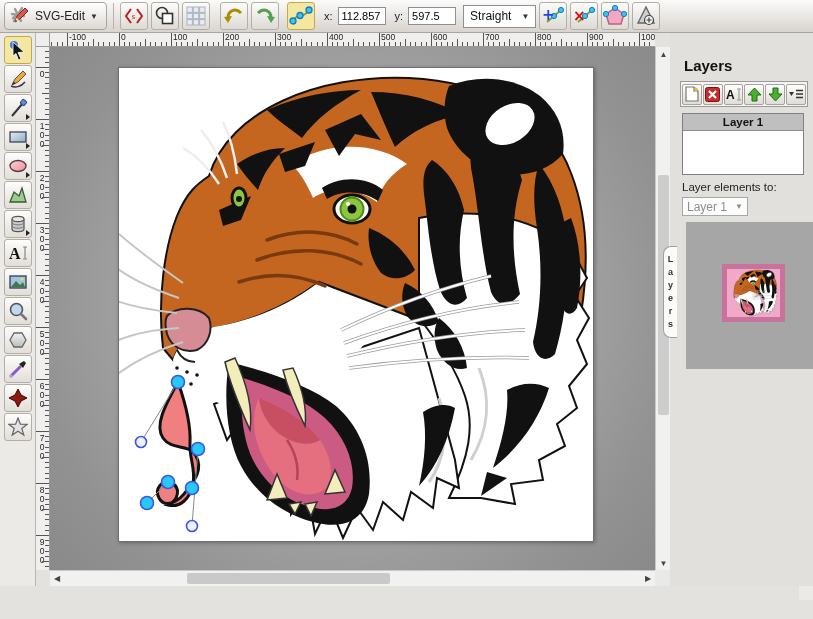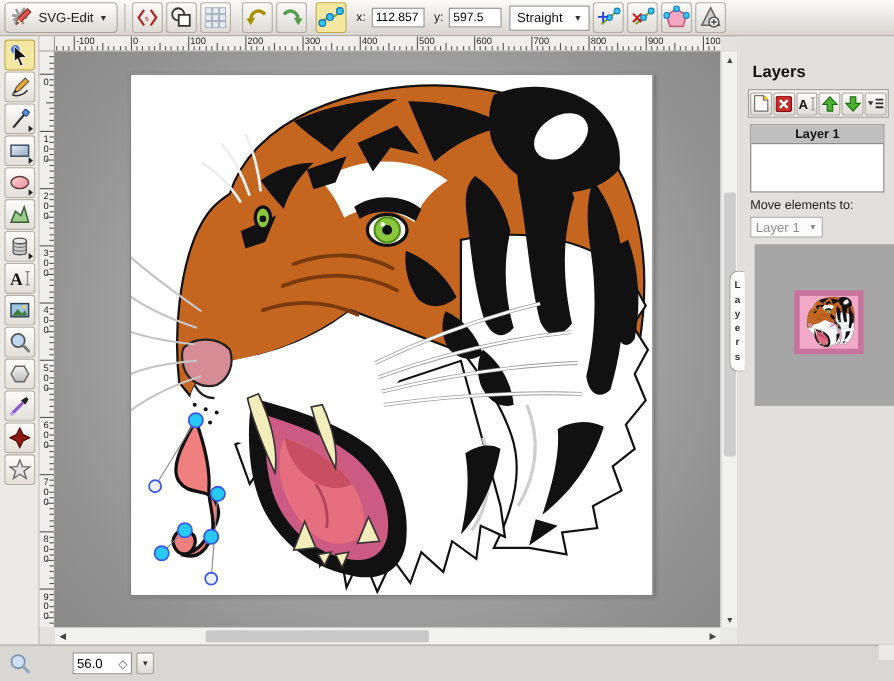--- a/index.html
+++ b/index.html
@@ -728,21 +728,21 @@
       <div class="lbtn">
         <svg width="16" height="14" viewBox="0 0 16 14">
           <polygon points="1,5 6,5 3.5,9" fill="#333"></polygon>
           <path d="M8,3.5 H15 M8,7 H15 M8,10.5 H15" stroke="#333" stroke-width="1.6"></path>
         </svg>
       </div>
     </div>
     <div class="lay-list">
       <div class="lay-head">Layer 1</div>
     </div>
-    <div class="mv-lab">Move elements to:</div>
+    <div class="mv-lab">Layer elements to:</div>
     <div class="mv-sel">
       <span>Layer 1</span>
       <span class="caret" style="color:#8e8e8e">▼</span>
     </div>
     <div class="graybox">
       <div class="thumb">
         <div class="thumb-in">
           <svg width="53" height="48" viewBox="0 0 474 473" preserveAspectRatio="xMidYMid meet">
             <use href="#tiger"></use>
           </svg>
@@ -752,27 +752,14 @@
   </div>
   <div class="handle" id="layersHandle">
       <span>L</span>
       <span>a</span>
       <span>y</span>
       <span>e</span>
       <span>r</span>
       <span>s</span>
     </div>
 
-  <div class="bbar">
-    <span class="mag">
-      <svg width="20" height="20" viewBox="0 0 20 20">
-        <circle cx="8.5" cy="8.5" r="6" fill="#cfe2f4" stroke="#7d97b0" stroke-width="1.6"></circle>
-        <path d="M13,13 L18,18" stroke="#8ea6bd" stroke-width="2.6" stroke-linecap="round"></path>
-      </svg>
-    </span>
-    <div class="zoom-field">
-      <input value="56.0" style="">
-      <span class="dia">◇</span>
-    </div>
-    <div class="zoom-dd">▼</div>
-  </div>
   <div class="resize-grip"></div>
 </div>
 
 </body></html>

